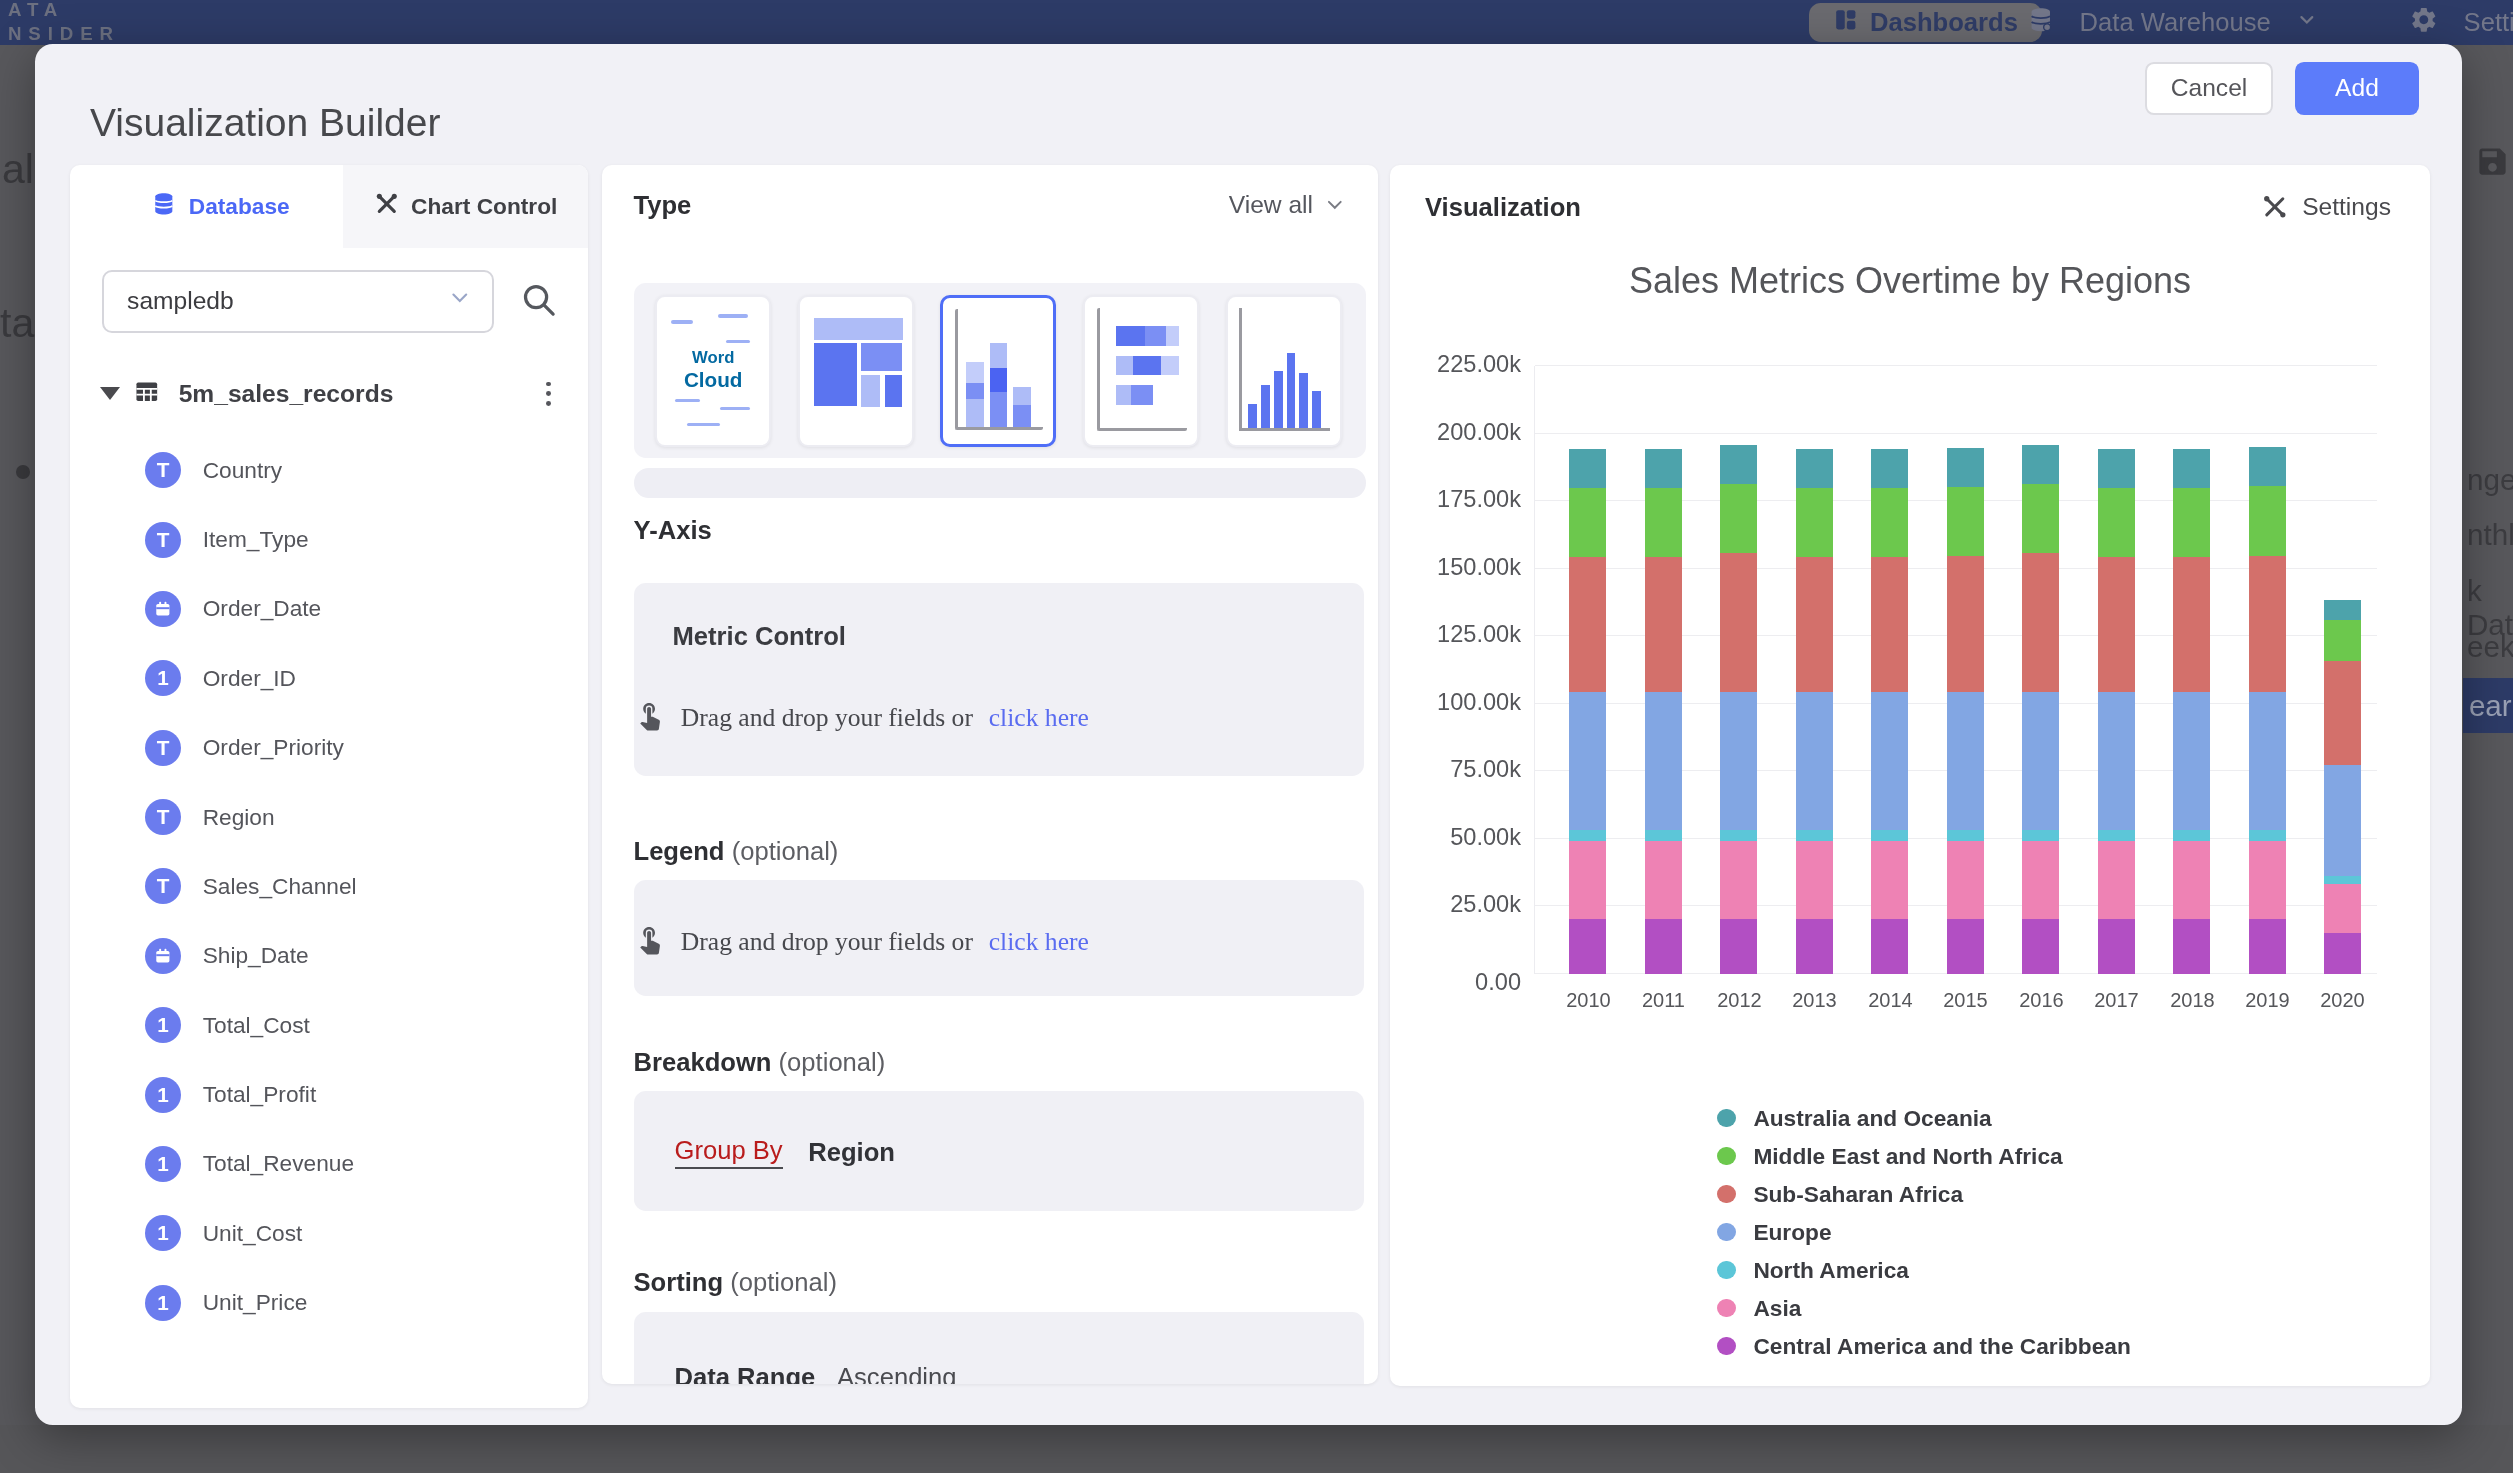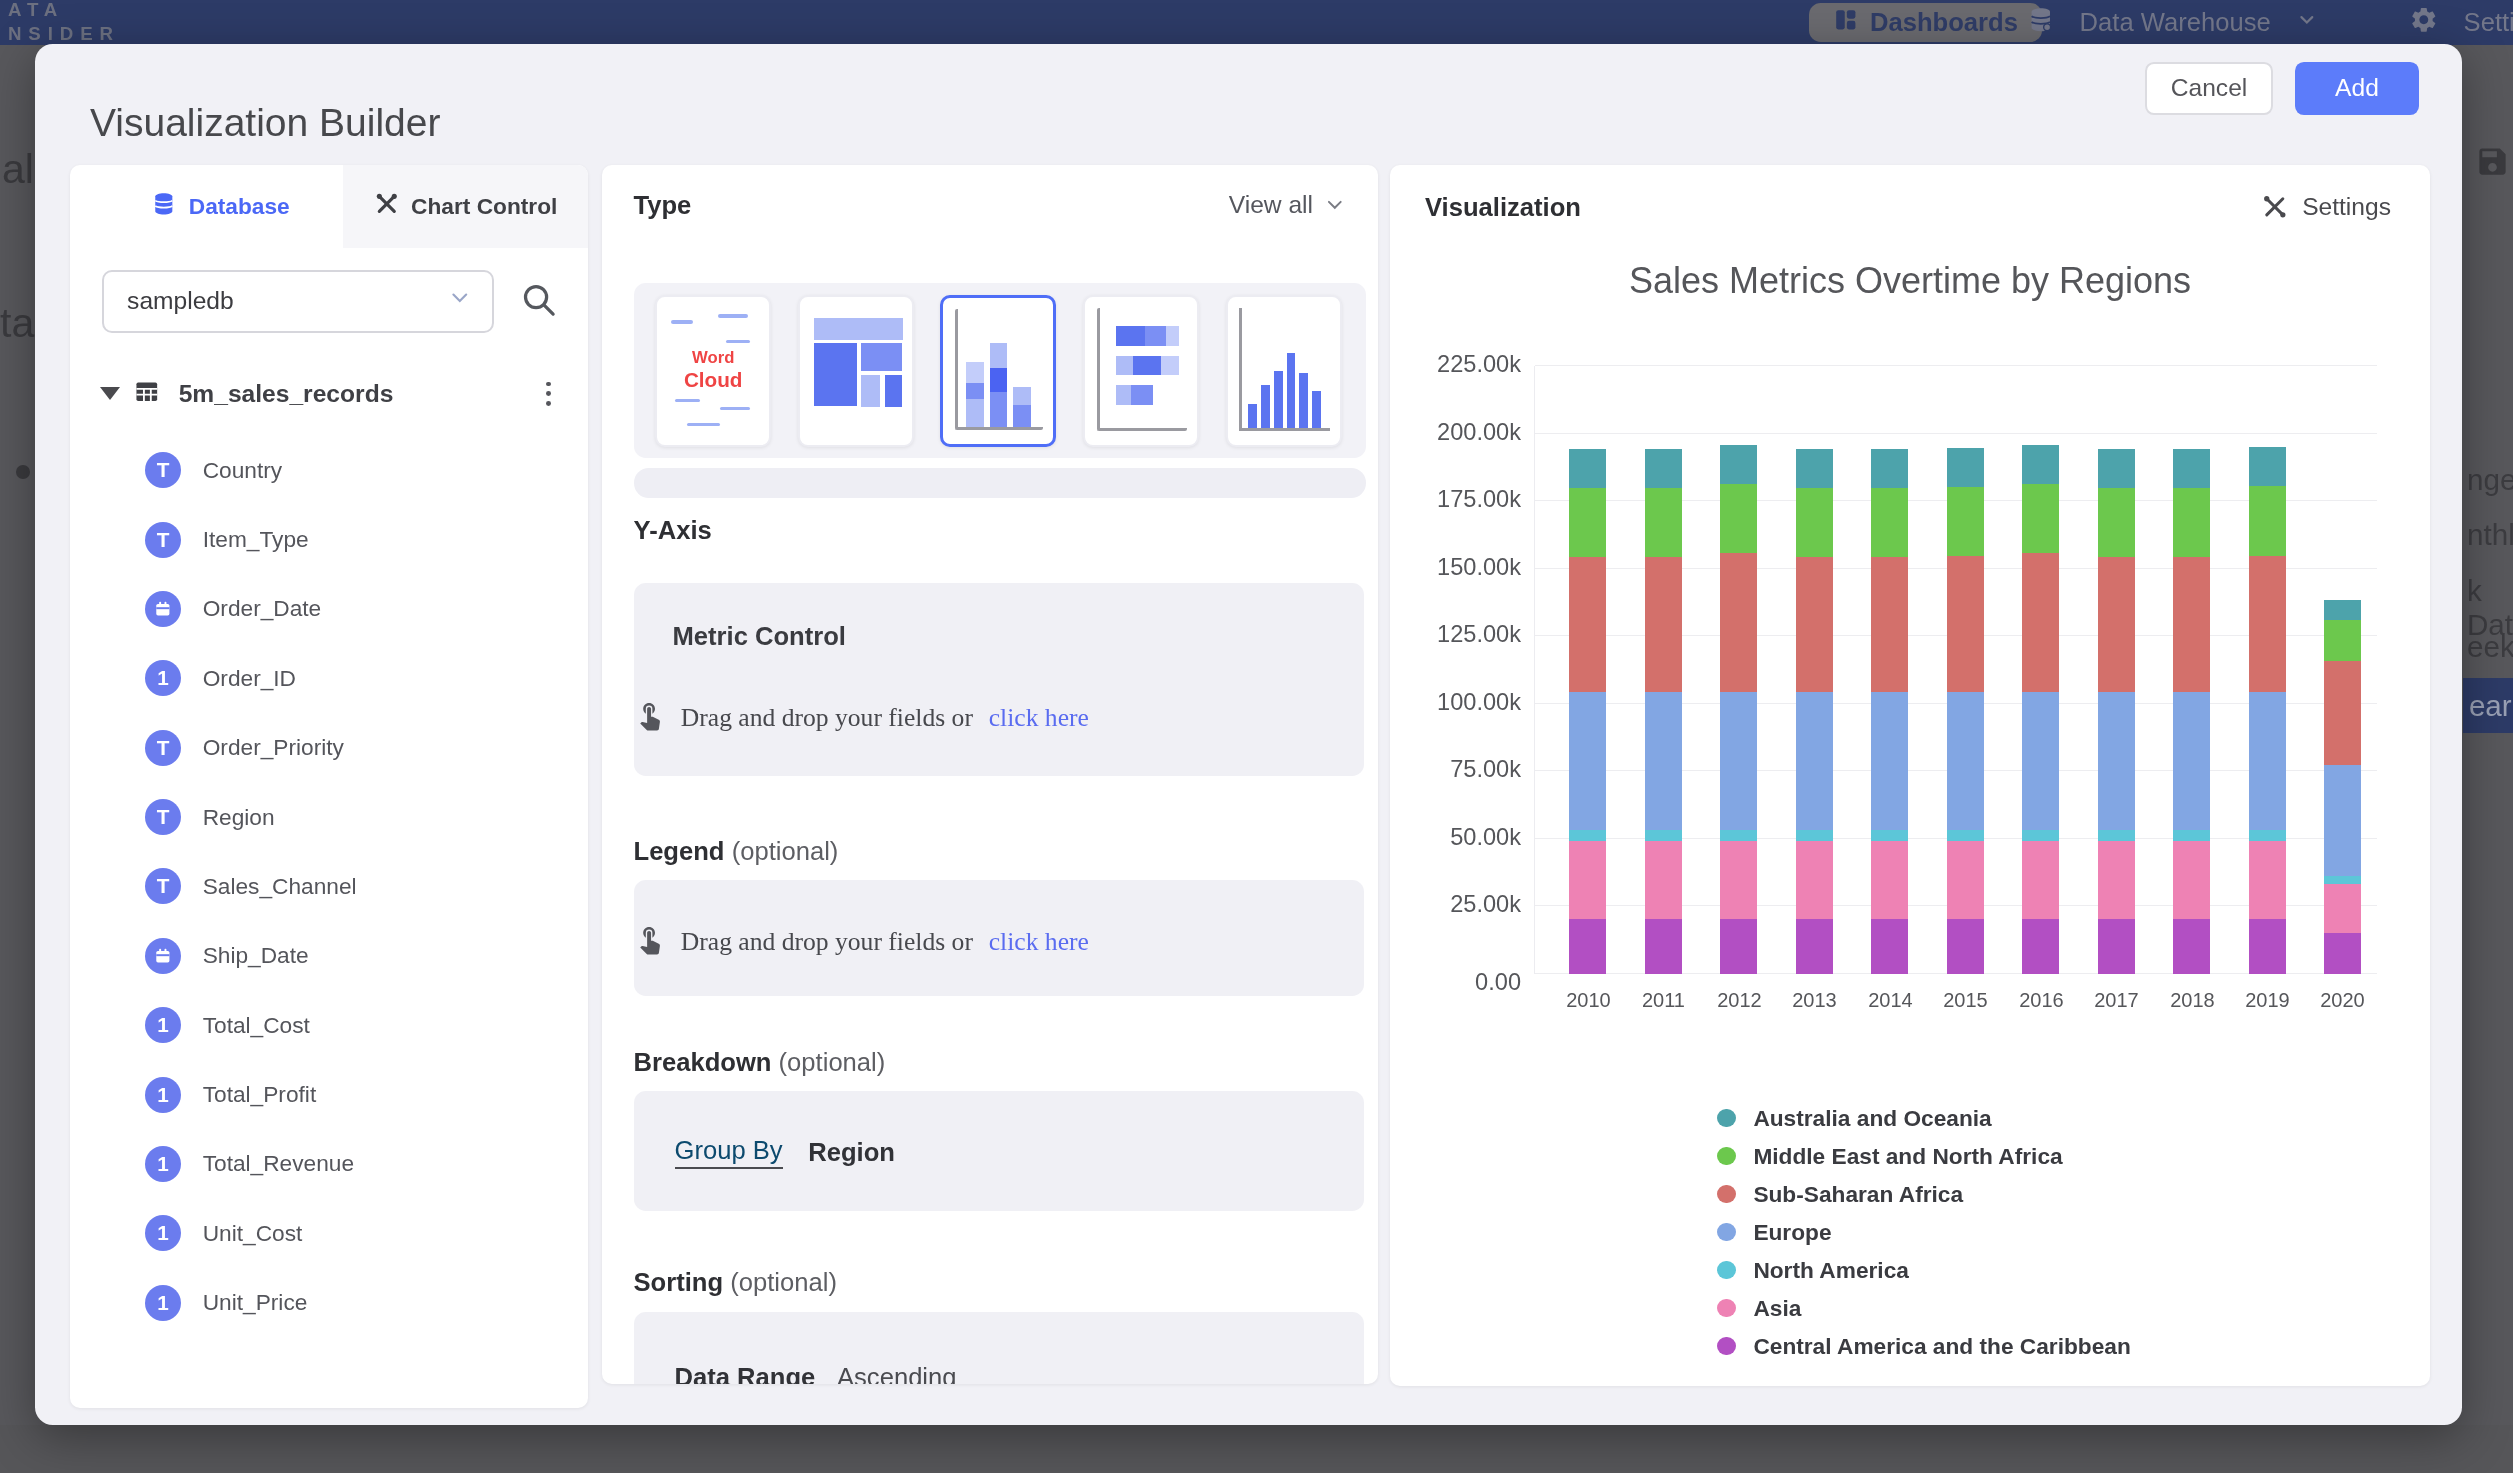--- a/index.html
+++ b/index.html
@@ -73,25 +73,25 @@
     box-shadow:0 1px 3.9px rgba(0,0,0,.08); position:relative; overflow:hidden; flex:0 0 auto; cursor:pointer; }
   .tcard.sel { border:3px solid #4f6ef7; }
   .scroll-strip { position:absolute; left:31.5px; right:11.8px; top:303px; height:29.6px; background:#eeeef4;
     border-radius:14.8px; cursor:pointer; }
   .gbox { position:absolute; left:31.5px; right:13.8px; background:#f0f0f5; border-radius:11.8px; }
   .box-title { position:absolute; left:39px; top:39px; font-size:25.6px; font-weight:bold; color:#3a3b40; }
   .drop-row { position:absolute; left:0; right:0; display:flex; align-items:center; justify-content:flex-start;
     gap:15.8px; font-size:25.6px; color:#47484d;font-family:Liberation Serif, serif; }
   .drop-link { color:#5a6cf0; cursor:pointer; }
   .groupby-row { position:absolute; left:41px; display:flex; align-items:center; gap:25.6px; font-size:25.6px; }
-  .gb-label { color:#0c4a6e; border-bottom:2px solid #4a4b50; padding-bottom:2px; cursor:pointer; }
+  .gb-label { color:#b91c1c; border-bottom:2px solid #4a4b50; padding-bottom:2px; cursor:pointer; }
   .gb-value { font-weight:bold; color:#313237; }
 
   
-  .wc { width:100%; height:100%; position:relative; color:#ef4444; font-weight:bold; text-align:center; }
+  .wc { width:100%; height:100%; position:relative; color:#0369a1; font-weight:bold; text-align:center; }
   .wc-1 { position:absolute; left:0; right:0; top:51px; font-size:16.7px; }
   .wc-2 { position:absolute; left:0; right:0; top:71px; font-size:20.7px; }
   .wc i { position:absolute; height:3.9px; border-radius:2px; background:#9db0f5; }
   .tm { position:absolute; inset:13.8px; }
   .tm i { position:absolute; }
   .axis { position:absolute; left:11.8px; right:9.9px; top:11.8px; bottom:13.8px;
     border-left:3.9px solid #9a9aa0; border-bottom:3.9px solid #9a9aa0; border-radius:2px;
     display:flex; align-items:flex-end; gap:5.9px; padding:0 0 0 7.9px; }
   .mcol { display:flex; flex-direction:column; width:17.7px; }
   .mcol i { display:block; width:100%; }

